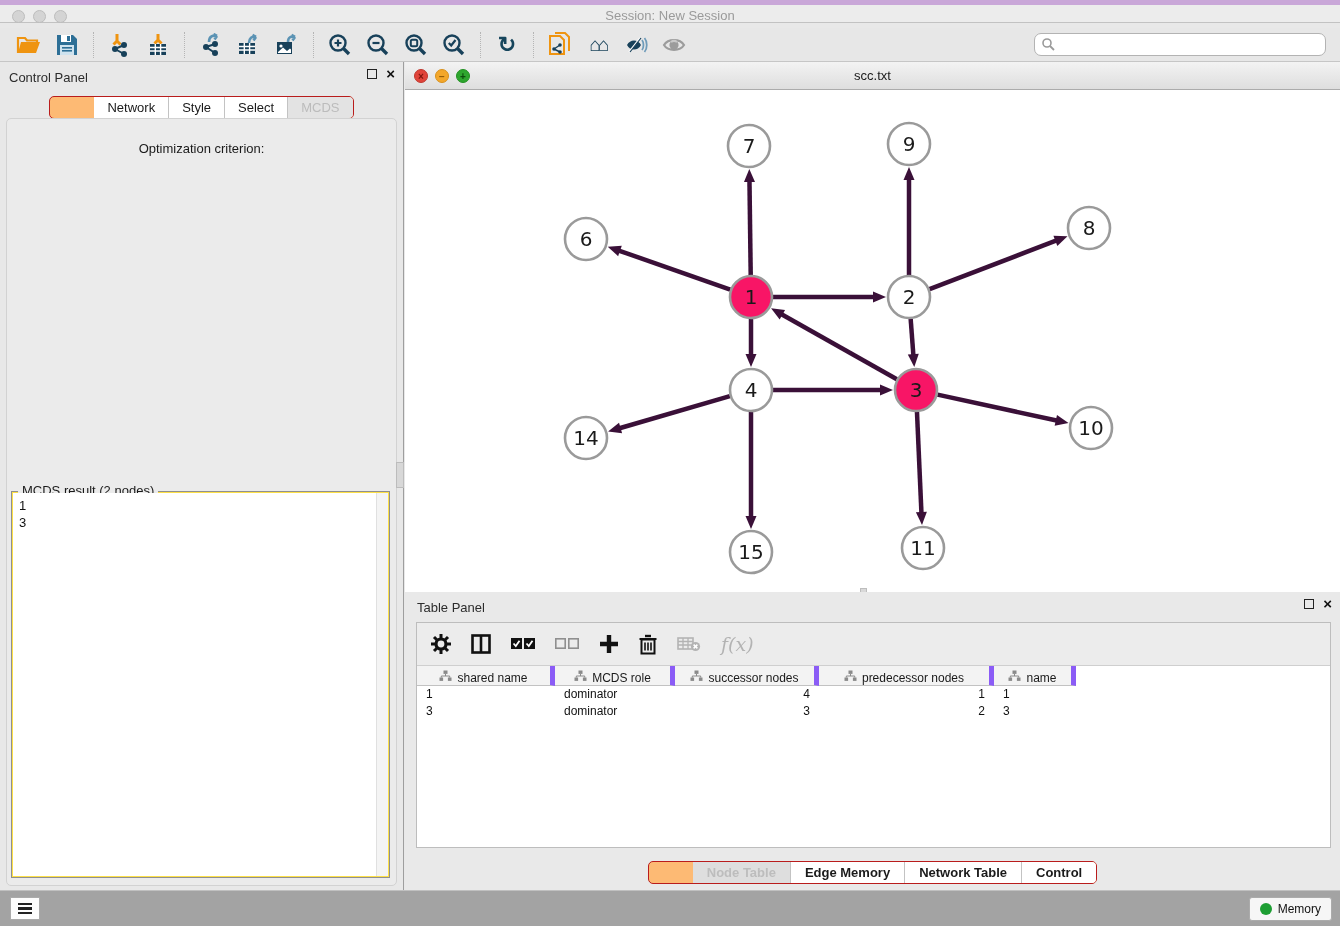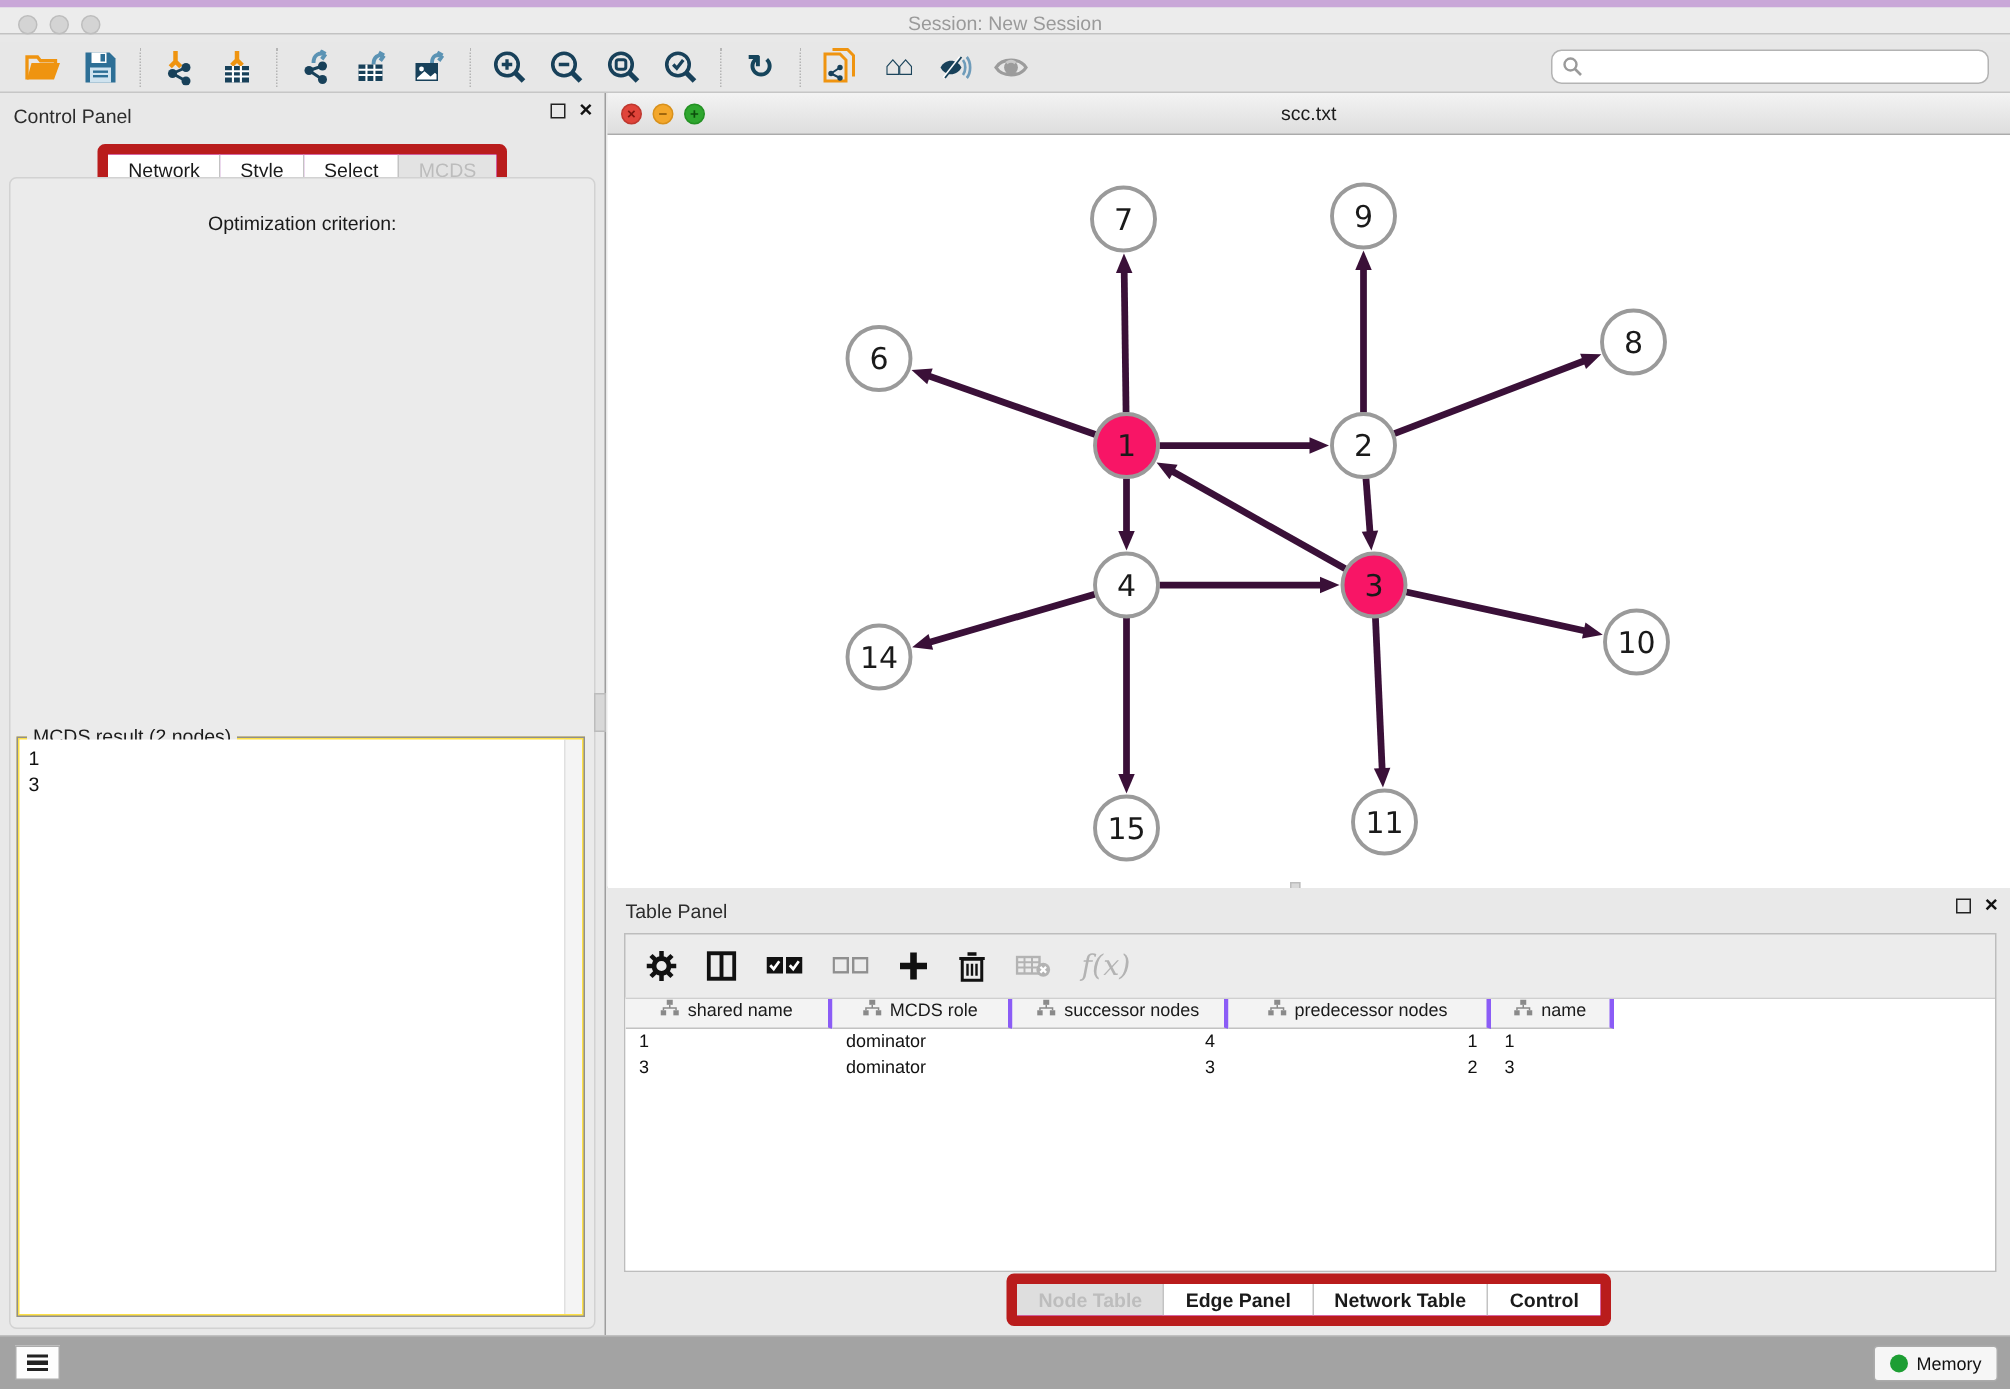--- a/index.html
+++ b/index.html
@@ -26,21 +26,21 @@
   .glyph-homes { font-size:19px; font-weight:bold; color:#1c455c; letter-spacing:-3px; }
 
   
   .control-panel { position:absolute; left:0; top:62px; width:404px; height:828px; background:#e8e8e8; border-right:1px solid #9e9e9e; }
   .cp-header { position:absolute; left:0; top:0; width:100%; height:30px; }
   .cp-title { position:absolute; left:9px; top:8px; font-size:13px; color:#2c2c2c; }
   .panel-btns { position:absolute; right:8px; top:7px; display:flex; gap:9px; align-items:center; }
   .float-box { width:10px; height:10px; border:1.6px solid #222; display:inline-block; cursor:pointer; }
   .close-x { font-size:15px; font-weight:bold; color:#111; line-height:10px; cursor:pointer; }
   .cp-tabs { position:absolute; left:0; top:34px; width:100%; display:flex; justify-content:center; }
-  .tabgroup { display:flex; border:7px solid #b91c1c; border-radius:5px; overflow:hidden; background:#d946ef; }
+  .tabgroup { display:flex; border:1px solid #b91c1c; border-radius:5px; overflow:hidden; background:#fdba74;padding-left:44px; }
   .cp-tabs .tab { padding:3px 13px; font-size:13px; color:#1a1a1a; background:#fff; border-right:1px solid #c3c3c3; cursor:pointer; }
   .cp-tabs .tab:last-child { border-right:none; }
   .cp-tabs .tab.active { background:#e3e3e3; color:#bcbcbc; cursor:default; }
   .cp-content { position:absolute; left:6px; right:6px; top:56px; bottom:4px; background:#ebebeb; border:1px solid #d2d2d2; border-radius:5px; }
   .opt-label { margin-top:22px; text-align:center; font-size:13px; color:#1a1a1a; }
   .dropdown { position:relative; margin:9px auto 0; width:312px; height:23px; background:#fff; border:1px solid #b2b2b2; border-radius:4px; font-size:13px; color:#1a1a1a; line-height:21px; padding-left:9px; cursor:pointer; }
   .dd-arrows { position:absolute; right:7px; top:3px; display:flex; flex-direction:column; gap:2px; }
   .dd-arrows i { width:0; height:0; border-left:4px solid transparent; border-right:4px solid transparent; display:block; }
   .dd-up { border-bottom:5px solid #444; }
   .dd-down { border-top:5px solid #444; }
@@ -66,21 +66,21 @@
 
   
   .table-panel { position:absolute; left:405px; top:592px; width:935px; height:298px; background:#e9e9e9; }
   .tp-title { position:absolute; left:12px; top:8px; font-size:13px; color:#2c2c2c; }
   .tp-inner { position:absolute; left:11px; right:9px; top:30px; height:226px; background:#ececec; border:1px solid #bdbdbd; }
   .tp-toolbar { position:absolute; left:0; top:0; width:100%; height:42px; display:flex; align-items:center; padding-left:14px; gap:20px; }
   .tp-tb-icon { display:flex; align-items:center; justify-content:center; cursor:pointer; }
   .fx { font-family:"DejaVu Serif", serif; font-style:italic; font-size:19px; color:#b3b3b3; }
   .tp-table { position:absolute; left:0; top:42px; right:0; bottom:0; background:#fff; border-top:1px solid #cfcfcf; overflow:hidden; }
   .tbl-head { display:flex; height:20px; }
-  .th { display:flex; align-items:flex-start; justify-content:center; gap:5px; background:#f3f3f3; border-right:3px solid #8b5cf6; border-bottom:1px solid #c2c2c2; font-size:12px; color:#1a1a1a; cursor:pointer; }
+  .th { display:flex; align-items:flex-end; justify-content:center; gap:5px; background:#f3f3f3; border-right:5px solid #8b5cf6; border-bottom:1px solid #c2c2c2; font-size:12px; color:#1a1a1a; cursor:pointer; }
   .tbl-row { display:flex; height:17px; }
   .td { font-size:12px; color:#111; padding:1px 9px 0; white-space:nowrap; overflow:hidden; }
   .tp-tabs { position:absolute; left:0; right:0; bottom:6px; display:flex; justify-content:center; }
   .tp-tabs .tab { padding:3px 14px; font-size:13px; font-weight:bold; color:#1a1a1a; background:#fff; border-right:1px solid #c3c3c3; cursor:pointer; }
   .tp-tabs .tab:last-child { border-right:none; }
   .tp-tabs .tab.active { background:#dedede; color:#bdbdbd; cursor:default; }
 
   
   .statusbar { position:absolute; left:0; bottom:0; width:100%; height:36px; background:#a3a3a3; border-top:1px solid #c0c0c0; }
   .sb-left-btn { position:absolute; left:10px; top:6px; width:30px; height:23px; background:#fdfdfd; border:1px solid #ababab; display:flex; align-items:center; justify-content:center; cursor:pointer; }
@@ -457,21 +457,21 @@
               <div class="td" style="width: 144px; text-align: right;">3</div>
               <div class="td" style="width: 175px; text-align: right;">2</div>
               <div class="td" style="width: 82px; text-align: left;">3</div>
             </div>
           </div>
       </div>
     </div>
     <div class="tp-tabs">
       <span class="tabgroup" id="tp-tabgroup">
           <span class="tab active">Node Table</span>
-          <span class="tab">Edge Panel</span>
+          <span class="tab">Edge Memory</span>
           <span class="tab">Network Table</span>
           <span class="tab">Control</span>
         </span>
     </div>
   </div>
 
   <div class="statusbar">
     <span class="sb-left-btn">
       <span class="hamburger">
           <i></i>

